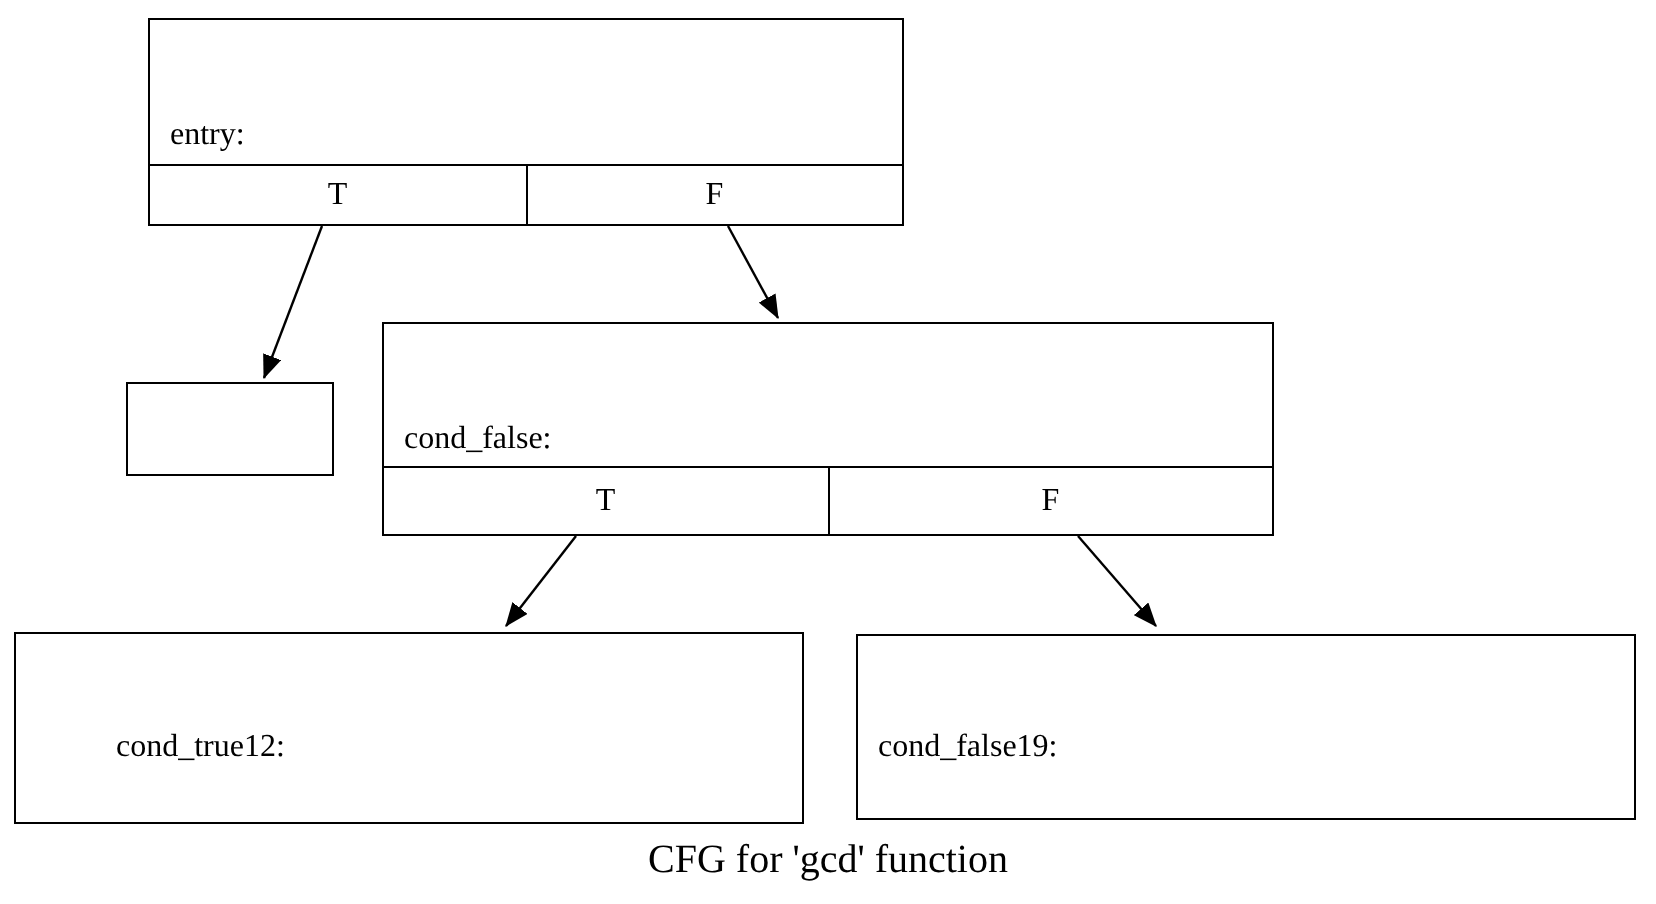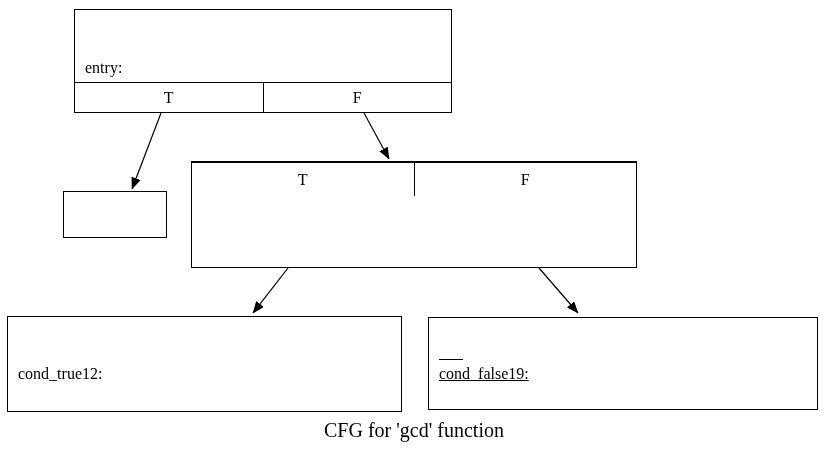--- a/index.html
+++ b/index.html
@@ -46,23 +46,23 @@
   }
   .port-t { border-right: 1.5px solid #000000; }
 
   
   #node-entry        { left: 74px;  top: 9px;   width: 378px; height: 104px; }
   #node-entry .ports { height: 29px; }
   #node-return       { left: 63px;  top: 191px; width: 104px; height: 47px; }
   #node-return .node-label { padding-top: 2px; }
   #node-cond-false   { left: 191px; top: 161px; width: 446px; height: 107px; }
   #node-cond-false .ports { height: 33px; }
-  #node-cond-true12  { left: 7px;   top: 316px; width: 395px; height: 96px; }
+  #node-cond-true12  { left: 7px;   top: 316px; width: 395px; height: 96px; padding-left: 40px; }
   #node-cond-true12 .node-label { padding-top: 4px; }
-  #node-cond-false19 { left: 428px; top: 317px; width: 390px; height: 93px; text-decoration: underline; }
+  #node-cond-false19 { left: 428px; top: 317px; width: 390px; height: 93px; }
   #node-cond-false19 .node-label { padding-top: 3px; }
 
   #edge-layer {
     position: absolute;
     left: 0; top: 0;
     width: 828px; height: 452px;
     pointer-events: none;
   }
   #edge-layer line { stroke: #000000; stroke-width: 1.2px; }
 
@@ -105,20 +105,25 @@
   </div>
 
   <div class="node" id="node-return">
     <div class="node-label">
       <div class="bb-line">return:</div>
       
     </div>
   </div>
 
   <div class="node" id="node-cond-false">
+    <div class="node-label">
+      <div class="bb-line">cond_false:</div>
+      
+      
+    </div>
     <div class="ports">
       <div class="port port-t">T</div>
       <div class="port">F</div>
     </div>
   </div>
 
   <div class="node" id="node-cond-true12">
     <div class="node-label">
       <div class="bb-line">cond_true12:</div>
       

